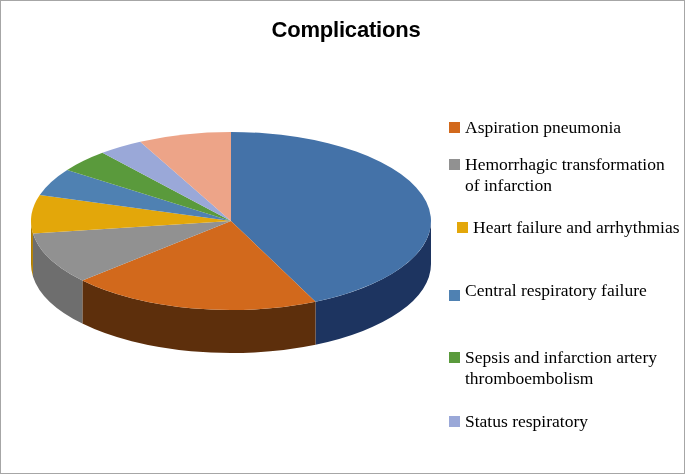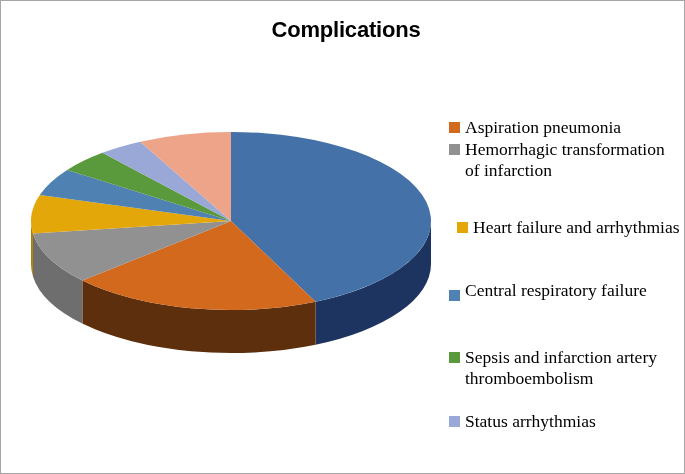--- a/index.html
+++ b/index.html
@@ -105,35 +105,35 @@
           <path d="M 222 120 L 131.20190005209062 40.70041934723527 A 200 89 0 0 1 221.99999999999997 31 Z" fill="#eda488"></path>
         </g>
     </svg>
   </div>
 
   <div id="legend">
       <div class="legend-item" style="top: 74px; margin-top: 32px;">
         <span class="legend-swatch" style="background: rgb(210, 105, 28);"></span>
         <span class="legend-label">Aspiration pneumonia</span>
       </div>
-      <div class="legend-item" style="top: 128px; justify-content: center;">
+      <div class="legend-item" style="top: 143px; justify-content: center;">
         <span class="legend-swatch" style="background: rgb(145, 145, 145);"></span>
         <span class="legend-label">Hemorrhagic transformation of infarction</span>
       </div>
       <div class="legend-item" style="top: 206px; padding-left: 8px;">
         <span class="legend-swatch" style="background: rgb(227, 167, 10);"></span>
         <span class="legend-label">Heart failure and arrhythmias</span>
       </div>
       <div class="legend-item" style="top: 269px; align-items: flex-end;">
         <span class="legend-swatch" style="background: rgb(79, 129, 178);"></span>
         <span class="legend-label">Central respiratory failure</span>
       </div>
       <div class="legend-item" style="top: 336px;">
         <span class="legend-swatch" style="background: rgb(90, 154, 60);"></span>
         <span class="legend-label">Sepsis and infarction artery thromboembolism</span>
       </div>
       <div class="legend-item" style="top: 400px;">
         <span class="legend-swatch" style="background: rgb(154, 168, 216);"></span>
-        <span class="legend-label">Status arrhythmias</span>
+        <span class="legend-label">Status respiratory</span>
       </div>
     </div>
 
 </div>
 
 </body></html>

